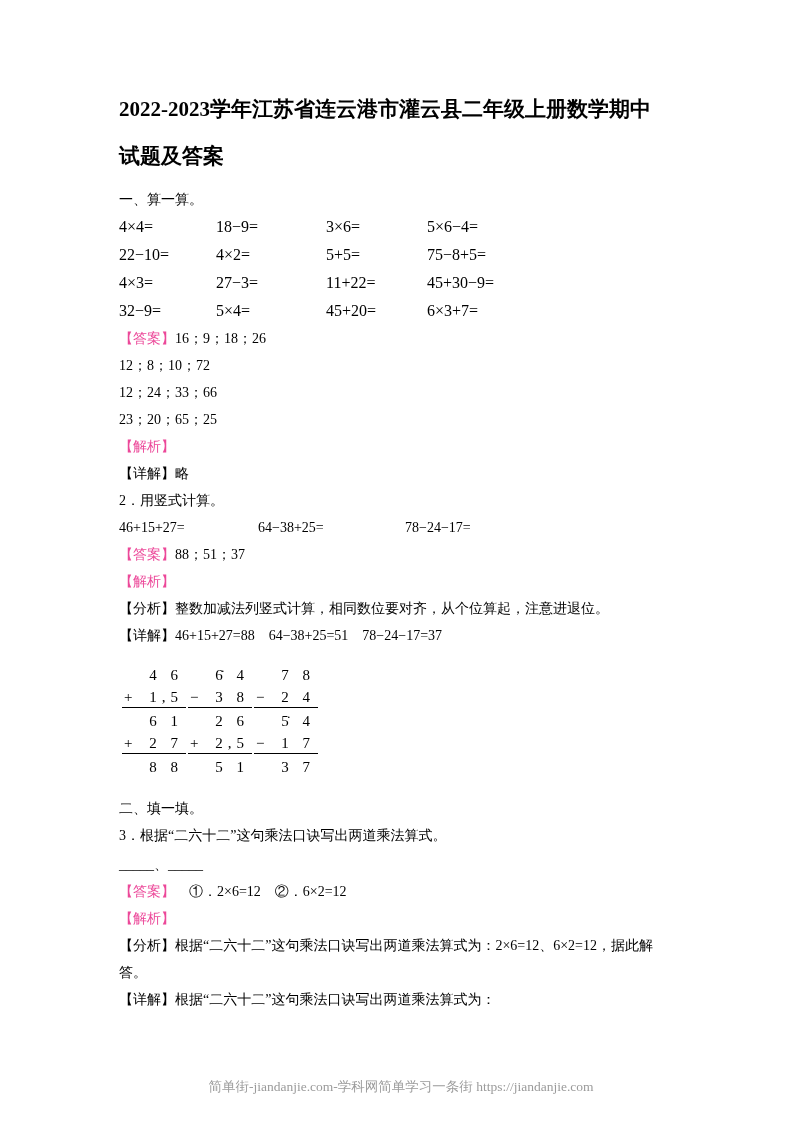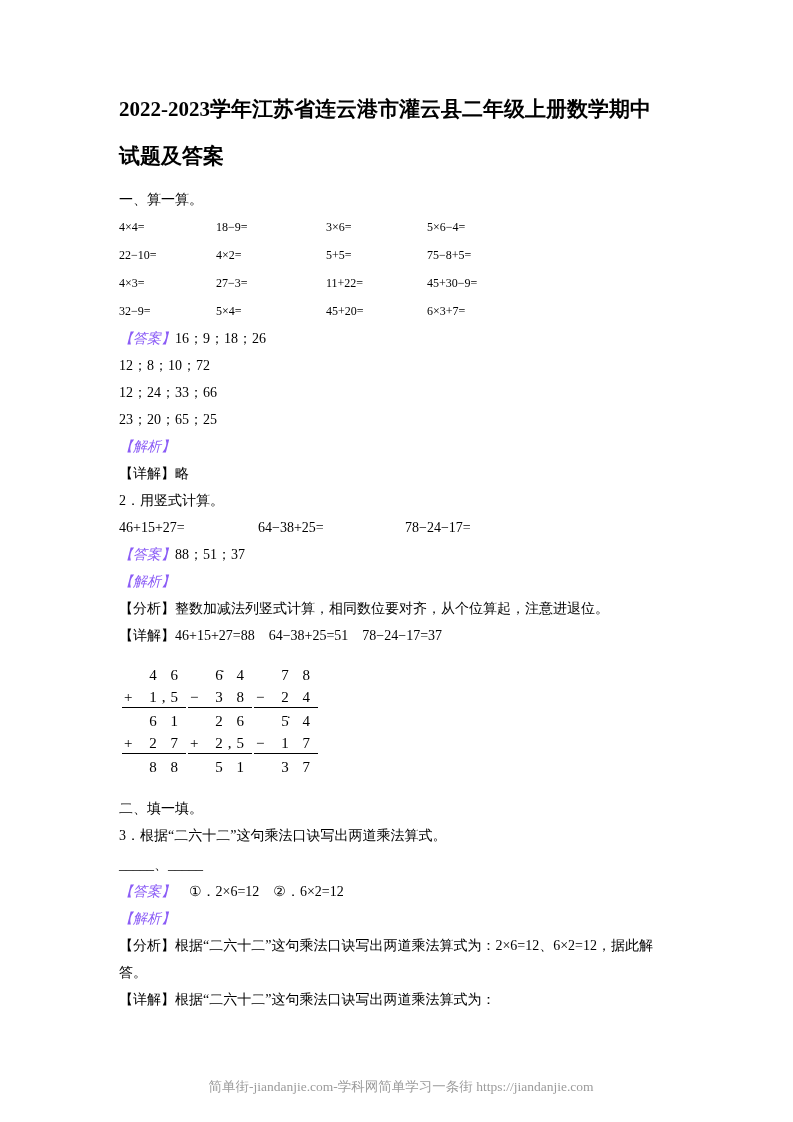--- a/index.html
+++ b/index.html
@@ -3,24 +3,24 @@
 <meta charset="utf-8">
 <style>
   html,body{margin:0;padding:0;background:#ffffff;}
   body{
     width:793px;height:1122px;overflow:hidden;position:relative;
     font-family:"Liberation Serif","DejaVu Serif",serif;color:#000;
   }
   .page{padding:86px 116px 0 119px;}
   .title{font-size:21px;font-weight:bold;line-height:47px;margin:0 0 6px 0;}
   .line{font-size:14px;line-height:27px;margin:0;white-space:pre-wrap;}
-  .blue{color:#8b5cf6;font-style:italic;}
+  .blue{color:#ec4899;}
   .calc-grid{
     display:grid;grid-template-columns:97px 110px 101px auto;
-    font-size:12px;line-height:28px;
+    font-size:16px;line-height:28px;
   }
   .calc-grid span{display:block;}
   .expr-row{display:grid;grid-template-columns:139px 147px auto;font-size:14px;line-height:27px;}
   .vcalcs{display:flex;margin:13px 0 0 3px;}
   .vcol{width:64px;margin-right:2px;}
   .vrow{
     display:flex;justify-content:flex-end;align-items:flex-end;
     height:23px;font-size:15px;padding:0 6px 1px 2px;box-sizing:border-box;
   }
   .vrow .vop{margin-right:auto;}

